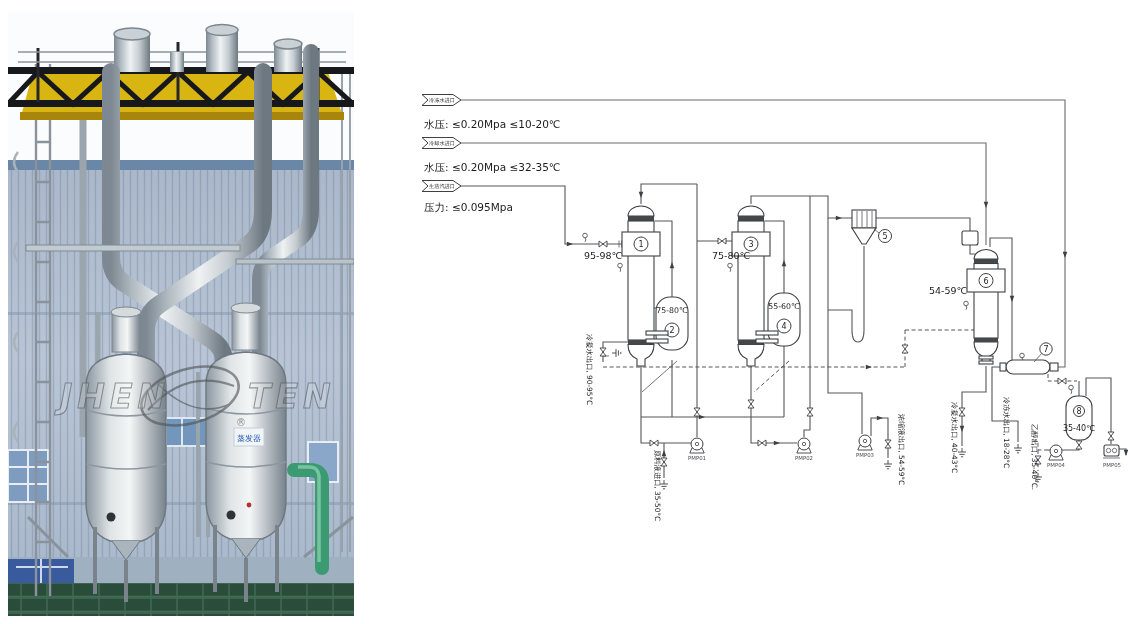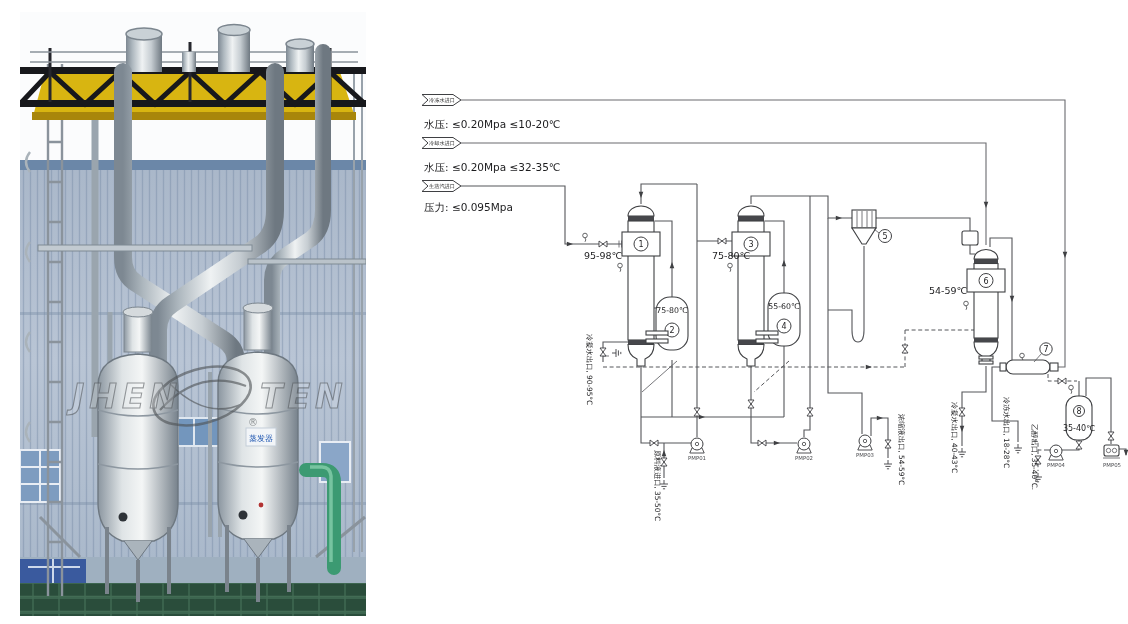--- a/index.html
+++ b/index.html
@@ -1,18 +1,18 @@
 <!DOCTYPE html>
 <html><head>
 <meta charset="utf-8">
 <style>
   html,body{margin:0;padding:0;background:#fff;}
   .stage{position:relative;width:1128px;height:624px;background:#ffffff;overflow:hidden;
          font-family:"DejaVu Sans",sans-serif;}
-  .photo-wrap{position:absolute;left:20px;top:12px;width:346px;height:604px;}
+  .photo-wrap{position:absolute;left:8px;top:12px;width:346px;height:604px;}
   .diagram-wrap{position:absolute;left:408px;top:85px;width:720px;height:460px;}
   svg{display:block;}
   
   .pipe{stroke:#55565a;stroke-width:1.1;fill:none;}
   .pipe2{stroke:#6a6b6f;stroke-width:1.1;fill:none;}
   .dash{stroke:#55565a;stroke-width:1;fill:none;stroke-dasharray:4 2.6;}
   .thin{stroke:#55565a;stroke-width:.8;fill:none;}
   .eq{stroke:#3f4043;stroke-width:1.1;fill:#ffffff;}
   .band{fill:#46474b;stroke:none;}
   .sym{stroke:#3f4043;stroke-width:1;fill:#ffffff;}

